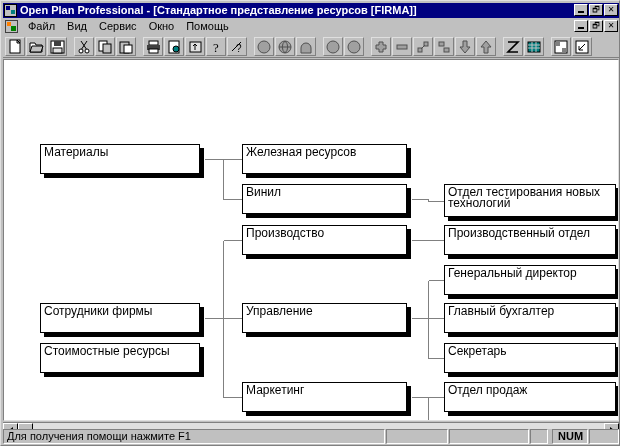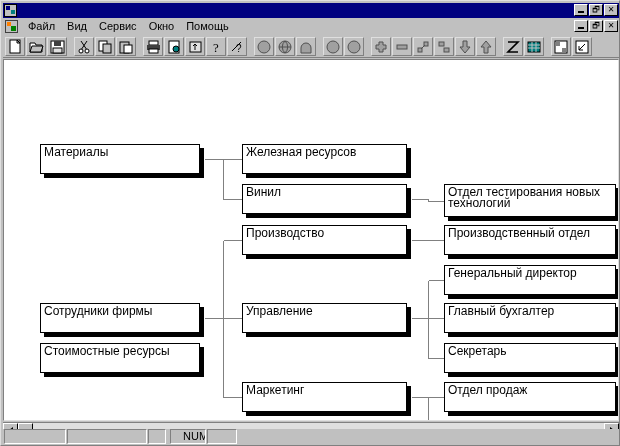--- a/index.html
+++ b/index.html
@@ -88,30 +88,31 @@
   .statusbar{position:absolute;left:2px;top:428px;width:616px;height:16px;background:#c0c0c0;
     display:flex;align-items:stretch;box-sizing:border-box;}
   .sp{height:15px;background:#c0c0c0;box-sizing:border-box;
     border-left:1px solid #808080;border-top:1px solid #808080;
     border-right:1px solid #fff;border-bottom:1px solid #fff;
     font-size:11px;line-height:13px;padding-left:3px;color:#000;white-space:nowrap;overflow:hidden;}
   .sp.msg{flex:1;}
   .sp.w1{width:62px;margin-left:1px;}
   .sp.w2{width:80px;margin-left:1px;}
   .sp.w3{width:18px;margin-left:1px;}
-  .sp.w4{width:36px;margin-left:4px;padding-left:12px;}
+  .sp.w4{width:36px;margin-left:4px;padding-left:5px;font-weight:bold;}
   .sp.w5{width:30px;margin-left:1px;}
 </style>
 </head>
 <body>
 
 <div class="app">
 
   <div class="titlebar">
     <span class="title-ico"></span>
+    <span class="title-text">Open Plan Professional - [Стандартное представление ресурсов [FIRMA]]</span>
     <span class="win-btns">
       <span class="wbtn">
           <i class="min"></i>
         </span>
       <span class="wbtn">
           <i>🗗</i>
         </span>
       <span class="wbtn">
           <i>✕</i>
         </span>
@@ -424,20 +425,21 @@
       </span>
     <span class="sb-track">
       <span class="sb-thumb"></span>
     </span>
     <span class="sb-btn">
         <i class="arr right"></i>
       </span>
   </div>
 
   <div class="statusbar">
+    <span class="sp msg">Для получения помощи нажмите F1</span>
     <span class="sp w1"></span>
     <span class="sp w2"></span>
     <span class="sp w3"></span>
     <span class="sp w4">NUM</span>
     <span class="sp w5"></span>
   </div>
 
 </div>
 
 </body></html>

